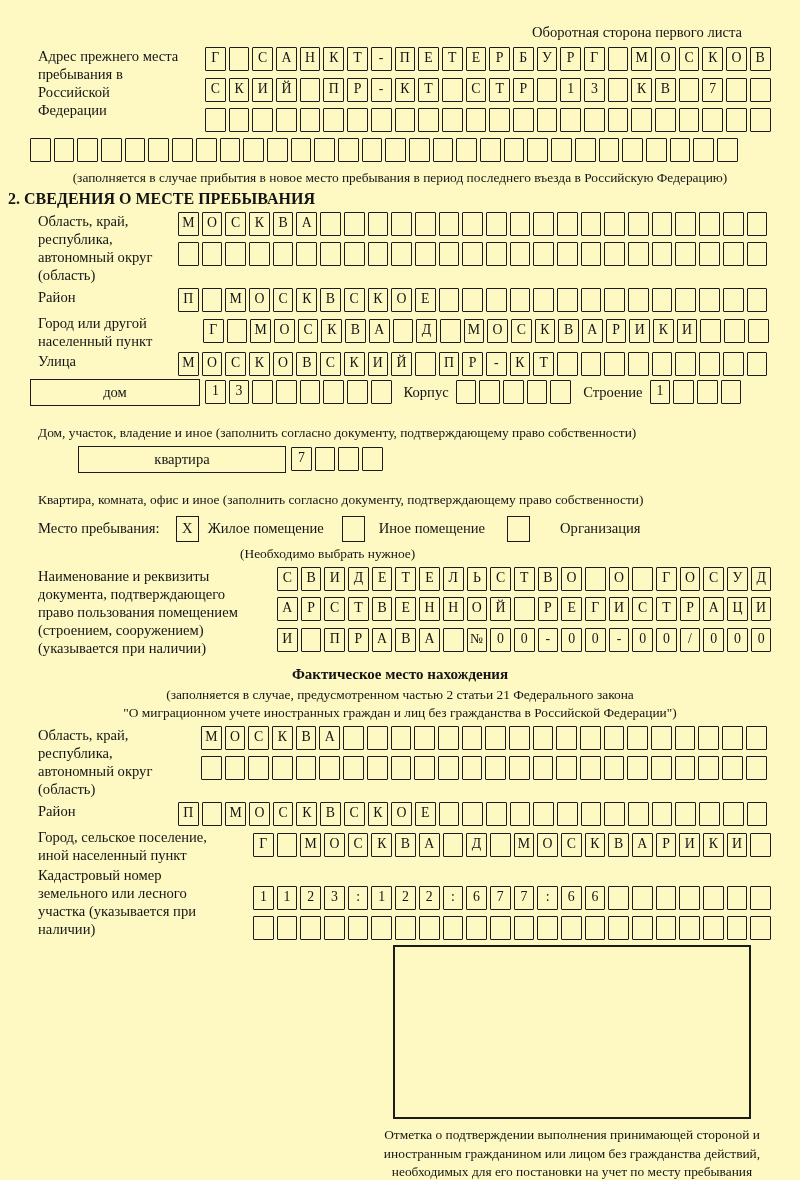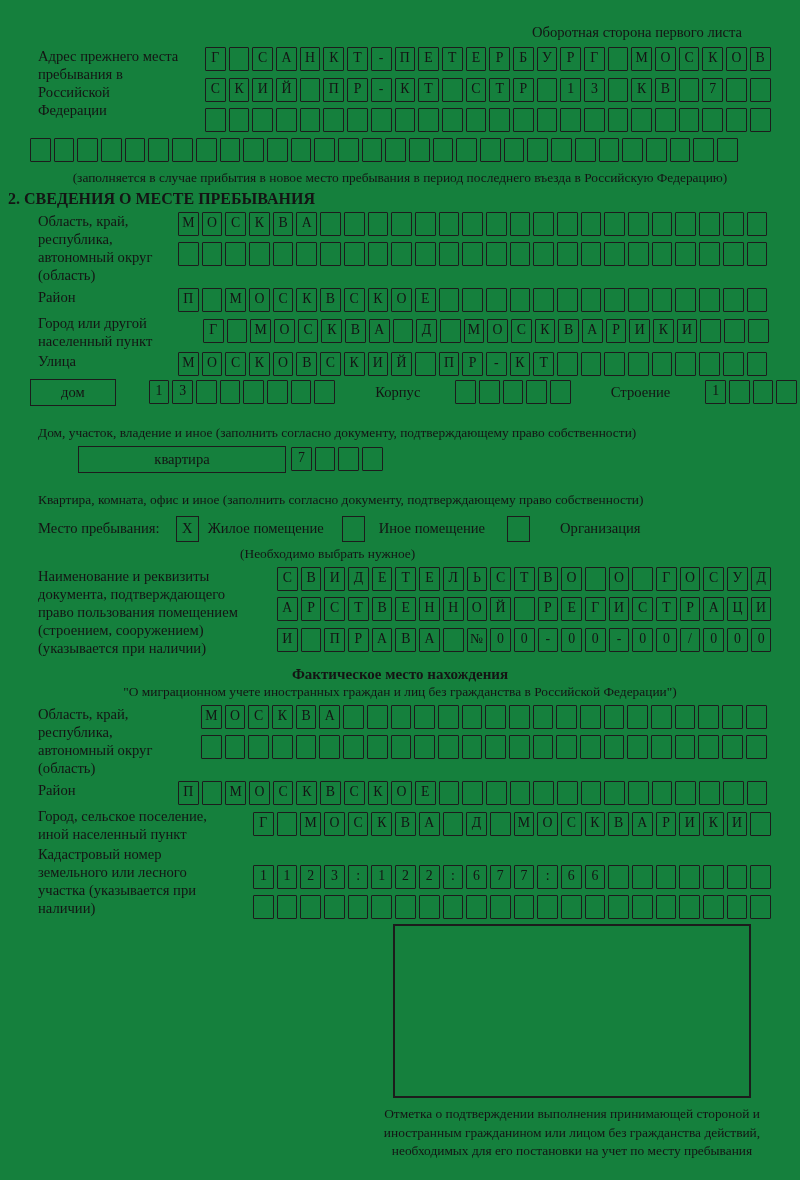--- a/index.html
+++ b/index.html
@@ -1,17 +1,17 @@
 <!DOCTYPE html>
 <html><head>
 <meta charset="utf-8">
 <style>
   html,body { margin:0; padding:0; background:#ffffff; }
   .page {
-    position:relative; width:800px; height:1180px; background:#15803d;
+    position:relative; width:800px; height:1180px; background:#fef9c3;
     font-family:"Liberation Serif","DejaVu Serif",serif; color:#141414; overflow:hidden;
   }
   .hdr { text-align:right; padding:24px 58px 0 0; font-size:14.6px; }
 
   
   .cbox {
     display:inline-block; box-sizing:border-box;
     width:20.7px; height:24px; margin-right:3px;
     border:1.7px solid #1c1c1c; border-radius:1px;
     text-align:center; font-size:13.8px; line-height:20px; vertical-align:top;
@@ -25,21 +25,21 @@
 
   .w144{width:144px} .w117{width:117px} .w142{width:142px} .w216{width:216px}
   .w140{width:140px} .w192{width:192px}
 
   .fullrow { margin-left:30px; margin-top:0; }
   .note { font-size:13.4px; line-height:18px; }
   .note-center { text-align:center; margin-top:3px; }
   .sectitle { text-align:left; font-weight:bold; font-size:16px; margin-top:3px; margin-bottom:4px;padding-left:8px; }
   .subtitle { text-align:center; font-weight:bold; font-size:15px; margin-top:9px; }
 
-  .houserow { margin-left:30px; display:flex; align-items:center; white-space:nowrap; height:27px; margin-top:3px;gap:28px; }
+  .houserow { margin-left:30px; display:flex; align-items:center; white-space:nowrap; height:27px; margin-top:3px; }
   .wbox {
     display:inline-flex; box-sizing:border-box; height:27px;
     border:1.8px solid #1c1c1c; align-items:center; justify-content:center;
     font-size:14.6px; margin-right:5px;
   }
   .wbox.dom { width:170px; }
   .wbox.kv  { width:208px; }
   .inlbl { font-size:14.6px; margin:0 7px 0 9px; }
   .houserow .boxrow, .aptrow .boxrow { margin-bottom:0; display:inline-block; height:24px; }
 
@@ -138,20 +138,21 @@
   <div class="field mt4">
     <div class="flabel w216">Наименование и реквизиты документа, подтверждающего право пользования помещением (строением, сооружением) (указывается при наличии)</div>
     <div class="fgrid">
       <div class="boxrow"><span class="cbox">С</span><span class="cbox">В</span><span class="cbox">И</span><span class="cbox">Д</span><span class="cbox">Е</span><span class="cbox">Т</span><span class="cbox">Е</span><span class="cbox">Л</span><span class="cbox">Ь</span><span class="cbox">С</span><span class="cbox">Т</span><span class="cbox">В</span><span class="cbox">О</span><span class="cbox"></span><span class="cbox">О</span><span class="cbox"></span><span class="cbox">Г</span><span class="cbox">О</span><span class="cbox">С</span><span class="cbox">У</span><span class="cbox">Д</span></div>
       <div class="boxrow"><span class="cbox">А</span><span class="cbox">Р</span><span class="cbox">С</span><span class="cbox">Т</span><span class="cbox">В</span><span class="cbox">Е</span><span class="cbox">Н</span><span class="cbox">Н</span><span class="cbox">О</span><span class="cbox">Й</span><span class="cbox"></span><span class="cbox">Р</span><span class="cbox">Е</span><span class="cbox">Г</span><span class="cbox">И</span><span class="cbox">С</span><span class="cbox">Т</span><span class="cbox">Р</span><span class="cbox">А</span><span class="cbox">Ц</span><span class="cbox">И</span></div>
       <div class="boxrow last"><span class="cbox">И</span><span class="cbox"></span><span class="cbox">П</span><span class="cbox">Р</span><span class="cbox">А</span><span class="cbox">В</span><span class="cbox">А</span><span class="cbox"></span><span class="cbox">№</span><span class="cbox">0</span><span class="cbox">0</span><span class="cbox">-</span><span class="cbox">0</span><span class="cbox">0</span><span class="cbox">-</span><span class="cbox">0</span><span class="cbox">0</span><span class="cbox">/</span><span class="cbox">0</span><span class="cbox">0</span><span class="cbox">0</span></div>
     </div>
   </div>
 
   <div class="subtitle">Фактическое место нахождения</div>
+  <div class="note note-center">(заполняется в случае, предусмотренном частью 2 статьи 21 Федерального закона</div>
   <div class="note note-center" style="margin-top:0">"О миграционном учете иностранных граждан и лиц без гражданства в Российской Федерации")</div>
 
   <div class="field mt4">
     <div class="flabel w140">Область, край, республика, автономный округ (область)</div>
     <div class="fgrid">
       <div class="boxrow"><span class="cbox">М</span><span class="cbox">О</span><span class="cbox">С</span><span class="cbox">К</span><span class="cbox">В</span><span class="cbox">А</span><span class="cbox"></span><span class="cbox"></span><span class="cbox"></span><span class="cbox"></span><span class="cbox"></span><span class="cbox"></span><span class="cbox"></span><span class="cbox"></span><span class="cbox"></span><span class="cbox"></span><span class="cbox"></span><span class="cbox"></span><span class="cbox"></span><span class="cbox"></span><span class="cbox"></span><span class="cbox"></span><span class="cbox"></span><span class="cbox"></span></div>
       <div class="boxrow last"><span class="cbox"></span><span class="cbox"></span><span class="cbox"></span><span class="cbox"></span><span class="cbox"></span><span class="cbox"></span><span class="cbox"></span><span class="cbox"></span><span class="cbox"></span><span class="cbox"></span><span class="cbox"></span><span class="cbox"></span><span class="cbox"></span><span class="cbox"></span><span class="cbox"></span><span class="cbox"></span><span class="cbox"></span><span class="cbox"></span><span class="cbox"></span><span class="cbox"></span><span class="cbox"></span><span class="cbox"></span><span class="cbox"></span><span class="cbox"></span></div>
     </div>
   </div>
 

